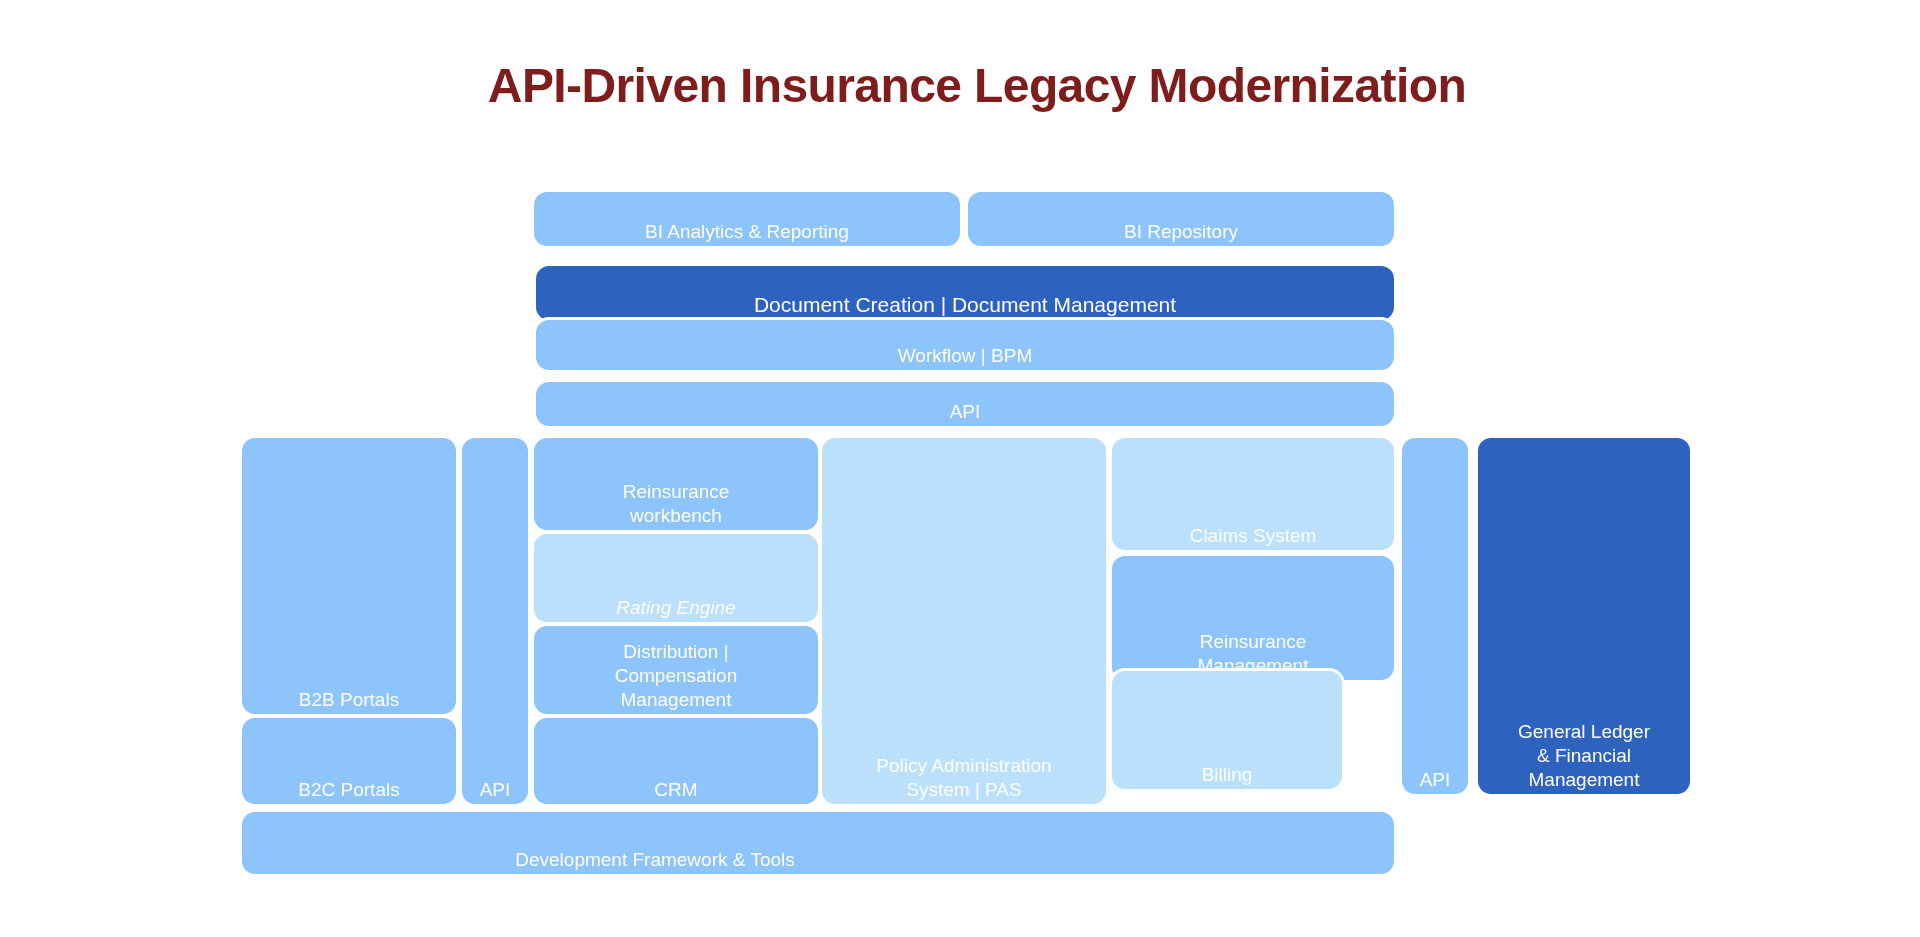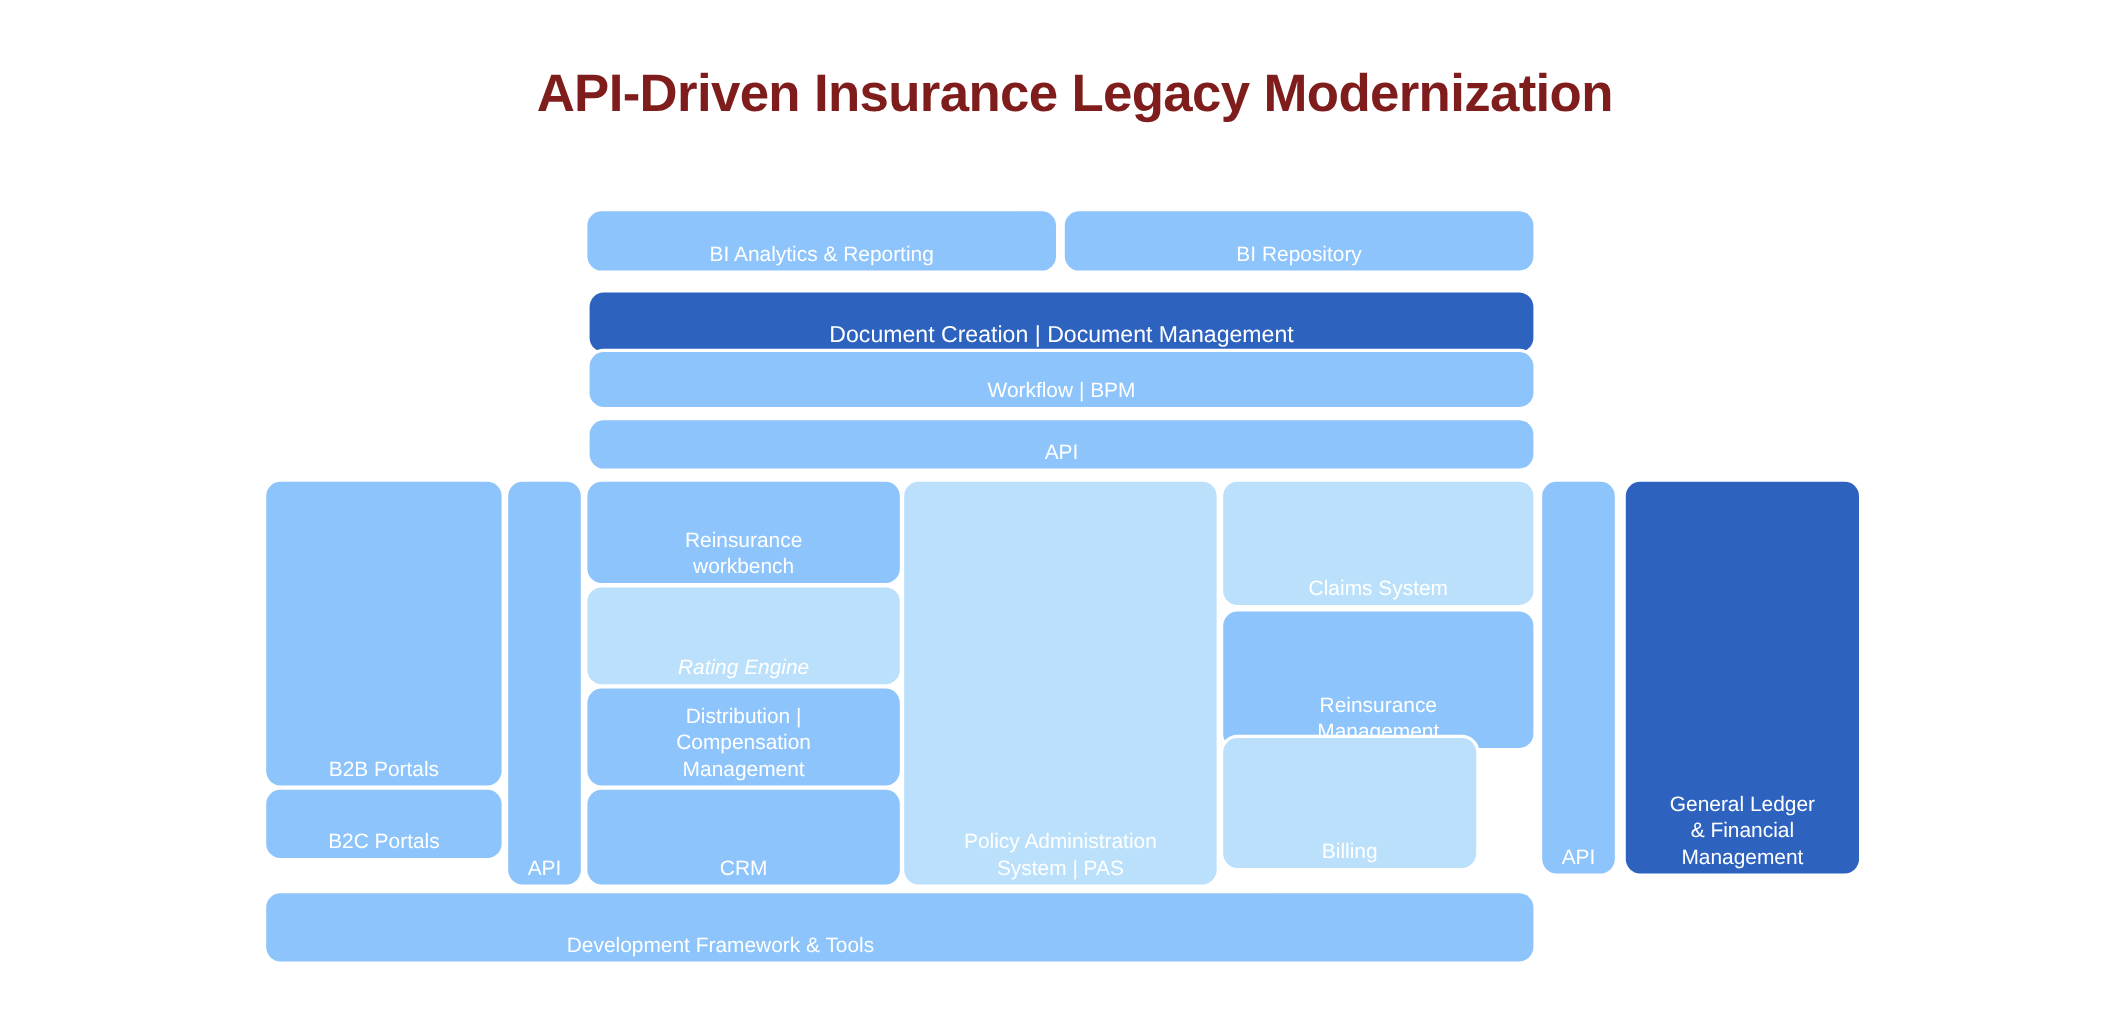--- a/index.html
+++ b/index.html
@@ -84,21 +84,21 @@
   </div>
 
   <div class="node fill-mid txt-md" style="left:536px; top:382px; width:858px; height:44px;">
     <span class="lbl">API</span>
   </div>
 
   <div class="node fill-mid txt-md" style="left:242px; top:438px; width:214px; height:276px;">
     <span class="lbl">B2B Portals</span>
   </div>
 
-  <div class="node fill-mid txt-md" style="left:242px; top:718px; width:214px; height:62px;">
+  <div class="node fill-mid txt-md" style="left:242px; top:718px; width:214px; height:86px;">
     <span class="lbl">B2C Portals</span>
   </div>
 
   <div class="node fill-mid txt-md" style="left:462px; top:438px; width:66px; height:366px;">
     <span class="lbl">API</span>
   </div>
 
   <div class="node fill-mid txt-md" style="left:534px; top:438px; width:284px; height:92px;">
     <span class="lbl">Reinsurance
 workbench</span>

